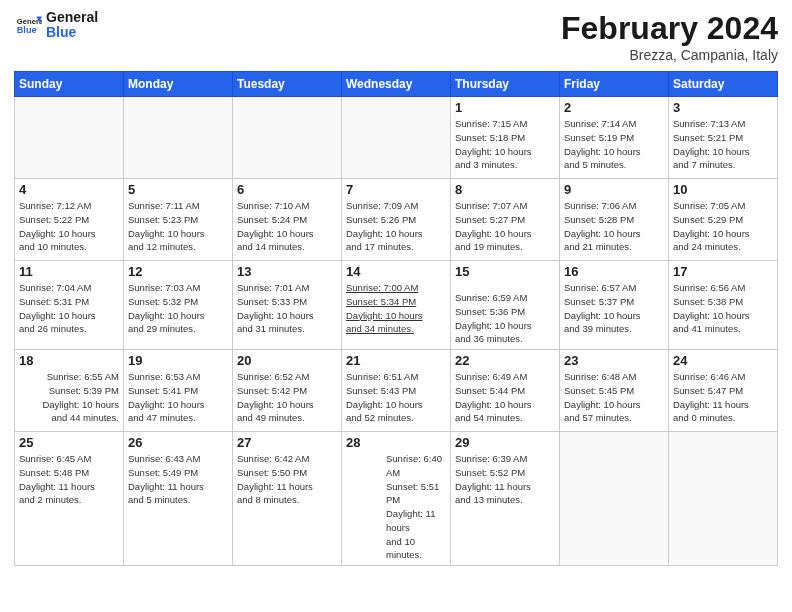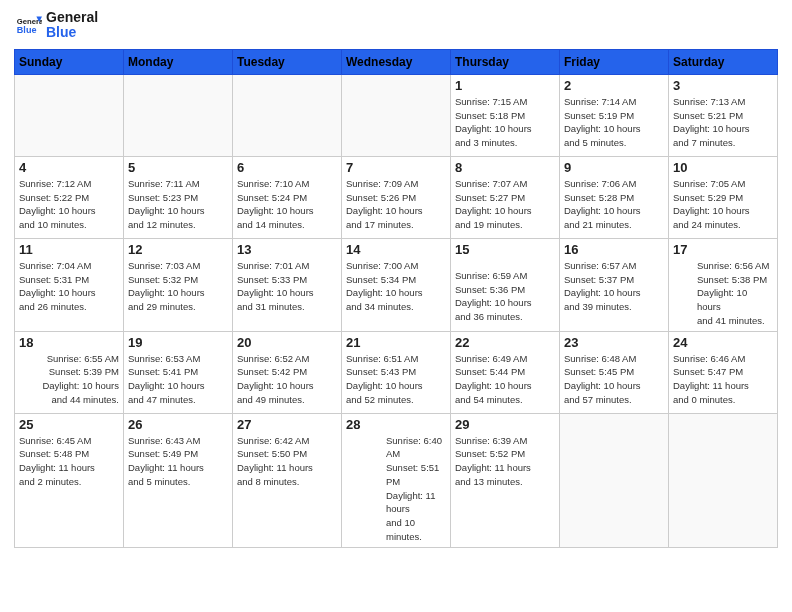--- a/index.html
+++ b/index.html
@@ -41,21 +41,21 @@
       font-size: 14px;
       color: #444;
     }
     .calendar {
       width: 100%;
       border-collapse: collapse;
       table-layout: fixed;
     }
     .calendar th {
       background: #2563eb;
-      color: #000000;
+      color: #ffffff;
       font-size: 12px;
       padding: 5px 4px;
       text-align: left;
       border: 1px solid #1d4ed8;
     }
     .calendar td {
       vertical-align: top;
       border: 1px solid #ccc;
       padding: 3px 4px;
       height: 82px;
@@ -84,20 +84,22 @@
         <text x="4" y="18" font-size="11" font-weight="bold" fill="#1a1a1a" font-family="Arial">General</text>
         <text x="4" y="31" font-size="13" font-weight="bold" fill="#2563eb" font-family="Arial">Blue</text>
         <polygon points="32,8 40,8 36,16" fill="#2563eb"></polygon>
       </svg>
       <div style="display:flex;flex-direction:column;line-height:1.1;">
         <span style="font-size:14px;font-weight:bold;color:#1a1a1a;">General</span>
         <span style="font-size:14px;font-weight:bold;color:#2563eb;">Blue</span>
       </div>
     </div>
     <div class="title-block">
+      <div class="month-title">February 2024</div>
+      <div class="subtitle">Brezza, Campania, Italy</div>
     </div>
   </div>
 
   <table class="calendar">
     <thead>
       <tr>
 
       <th>Sunday</th>
           <th>Monday</th>
           <th>Tuesday</th>
@@ -203,42 +205,42 @@
           </td>
           <td>
             <div class="day-number">13</div>
             <div class="day-info" style="white-space: pre-line;">Sunrise: 7:01 AM
 Sunset: 5:33 PM
 Daylight: 10 hours
 and 31 minutes.</div>
           </td>
           <td>
             <div class="day-number">14</div>
-            <div class="day-info" style="white-space: pre-line;">Sunrise: 7:00 AM
+            <div class="day-info" style="white-space: pre-line; text-decoration: underline;">Sunrise: 7:00 AM
 Sunset: 5:34 PM
 Daylight: 10 hours
 and 34 minutes.</div>
           </td>
           <td>
             <div class="day-number">15</div>
             <div class="day-info" style="white-space: pre-line; margin-top: 12px;">Sunrise: 6:59 AM
 Sunset: 5:36 PM
 Daylight: 10 hours
 and 36 minutes.</div>
           </td>
           <td>
             <div class="day-number">16</div>
             <div class="day-info" style="white-space: pre-line;">Sunrise: 6:57 AM
 Sunset: 5:37 PM
 Daylight: 10 hours
 and 39 minutes.</div>
           </td>
           <td>
             <div class="day-number">17</div>
-            <div class="day-info" style="white-space: pre-line; margin-left: 24px;">Sunrise: 6:56 AM
+            <div class="day-info" style="white-space: pre-line;">Sunrise: 6:56 AM
 Sunset: 5:38 PM
 Daylight: 10 hours
 and 41 minutes.</div>
           </td>
         </tr>
         <tr>
           <td>
             <div class="day-number">18</div>
             <div class="day-info" style="white-space: pre-line; text-align: right;">Sunrise: 6:55 AM
 Sunset: 5:39 PM

